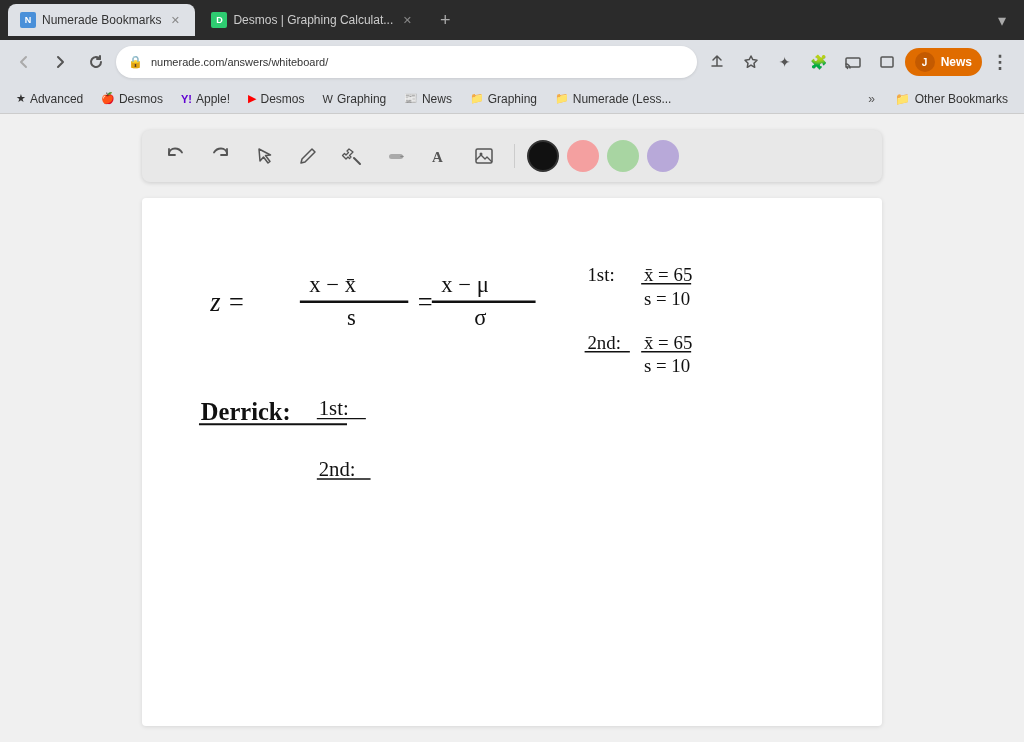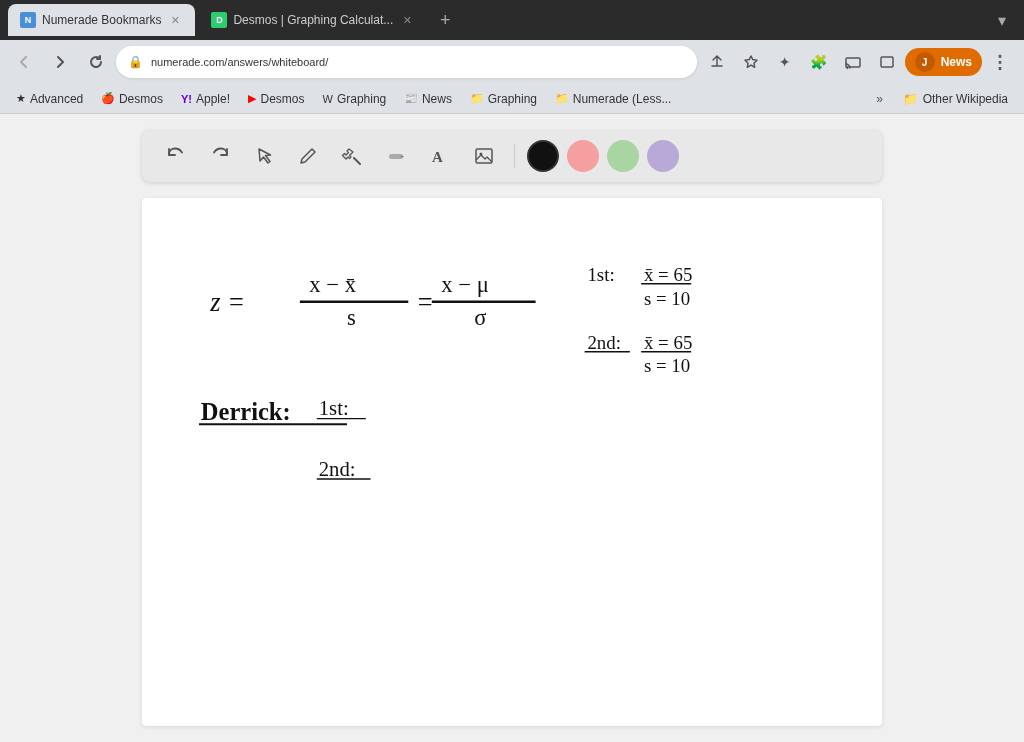--- a/index.html
+++ b/index.html
@@ -389,21 +389,21 @@
       <span>Graphing</span>
     </div>
     <div class="bookmark-item">
       <span class="bookmark-icon">📁</span>
       <span>Numerade (Less...</span>
     </div>
     <div class="bookmarks-more">
       <div class="bookmarks-chevron">»</div>
       <div class="other-bookmarks">
         <span>📁</span>
-        <span>Other Wikipedia</span>
+        <span>Other Bookmarks</span>
       </div>
     </div>
   </div>
 
   <div class="content-area">
     <div class="whiteboard-wrapper">
 
       <div class="toolbar">
         <div class="toolbar-btn" title="Undo">
           <svg width="22" height="22" viewBox="0 0 22 22" fill="none">

